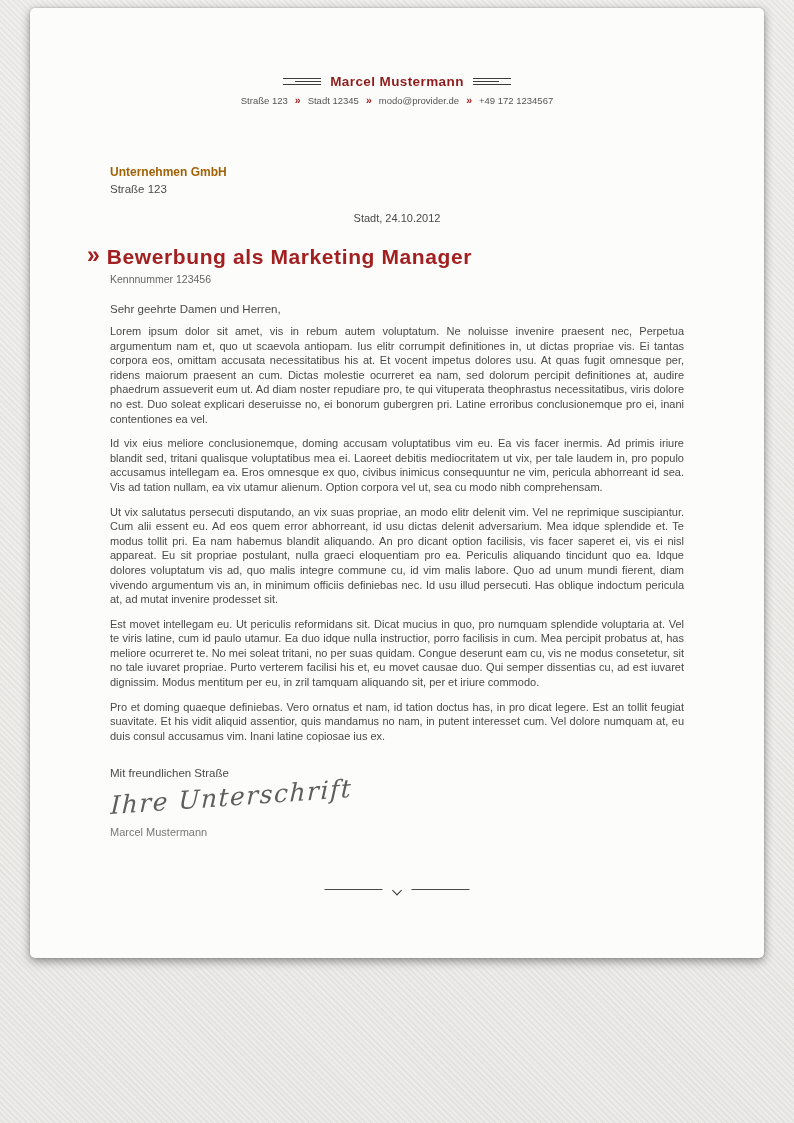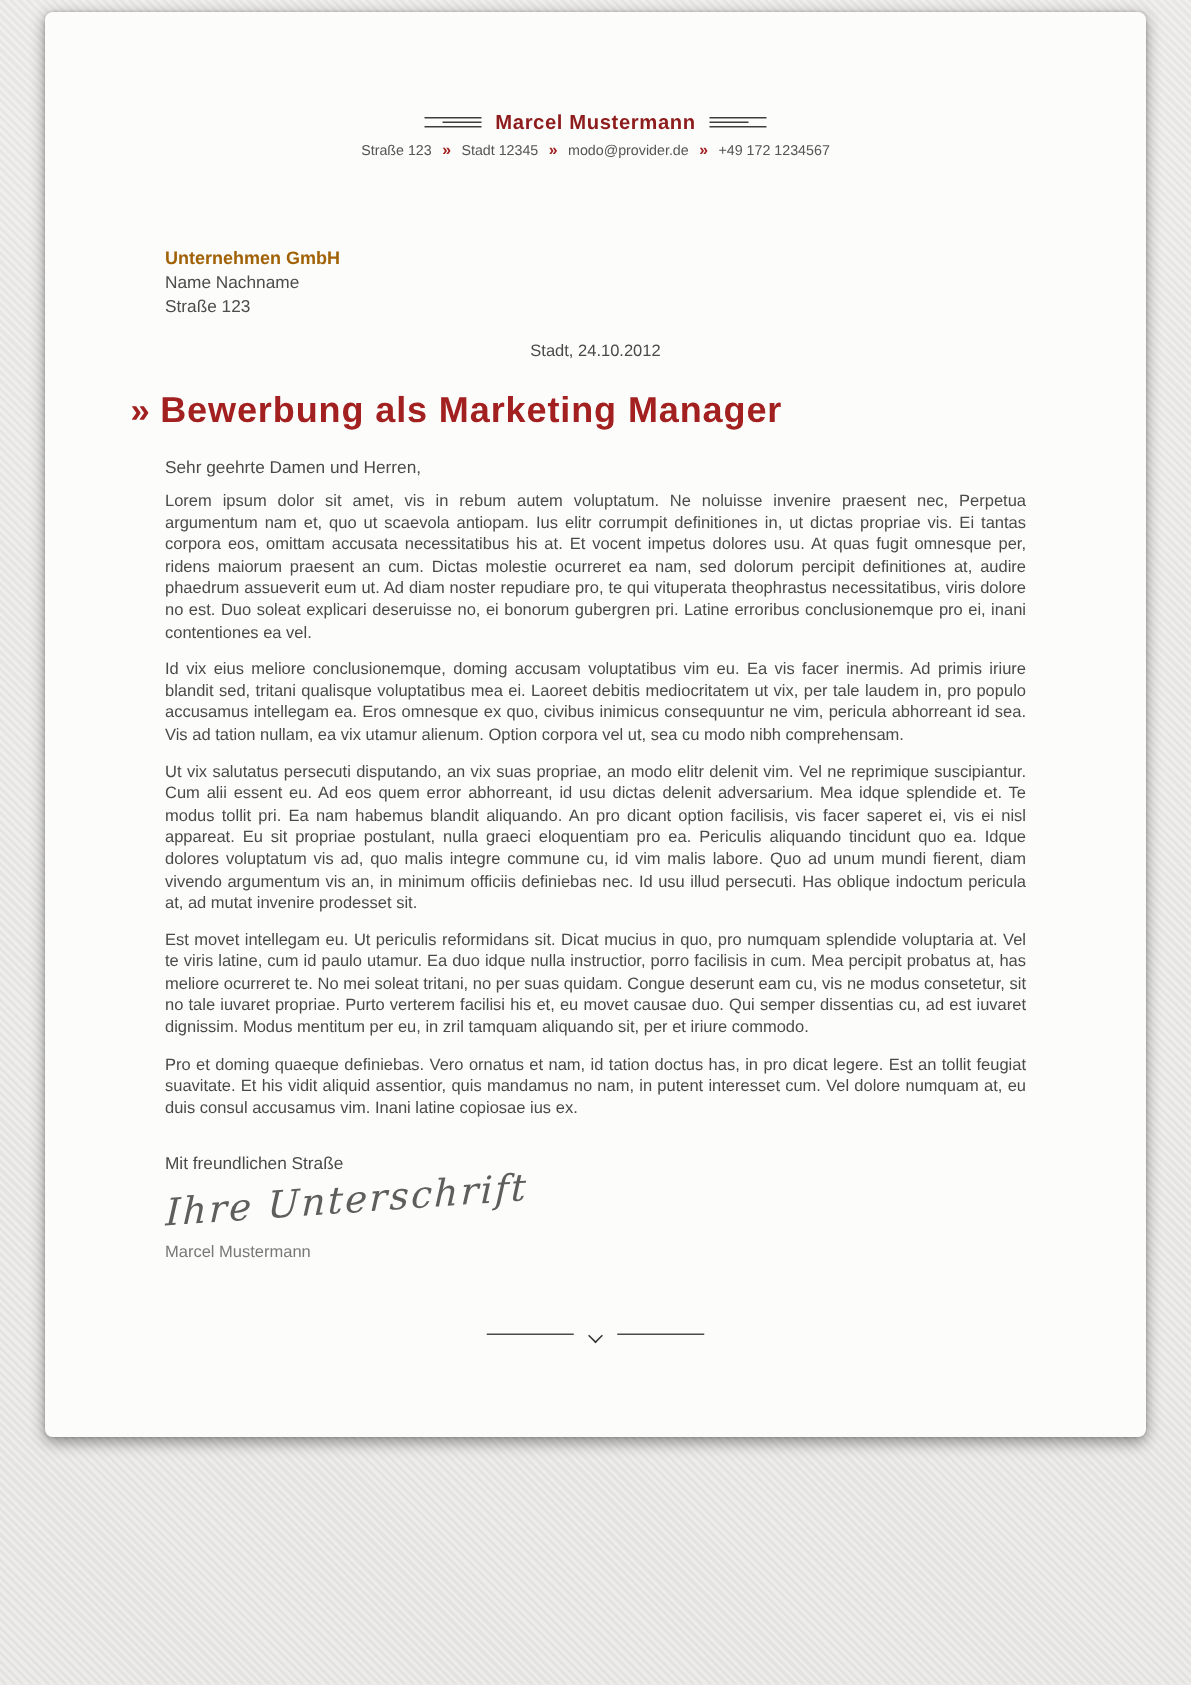--- a/index.html
+++ b/index.html
@@ -97,21 +97,21 @@
   }
   .subject-chevron {
     color: #a32020;
     font-size: 23px;
     font-weight: bold;
     line-height: 1;
     padding-bottom: 2px;
   }
   .subject-title {
     margin: 0;
-    font-size: 24px;
+    font-size: 21px;
     font-weight: bold;
     letter-spacing: 0.6px;
     color: #a32020;
   }
   .reference {
     margin-top: 4px;
     font-size: 10.5px;
     color: #666;
   }
   
@@ -193,30 +193,30 @@
         <span>Stadt 12345</span>
         <span class="sep">»</span>
         <span>modo@provider.de</span>
         <span class="sep">»</span>
         <span>+49 172 1234567</span>
       </div>
     </header>
 
     <section class="recipient">
       <div class="company">Unternehmen GmbH</div>
-      <div>Name Nachname</div>
       <div>Straße 123</div>
     </section>
 
     <div class="dateline">Stadt, 24.10.2012</div>
 
     <div class="subject-row">
       <span class="subject-chevron">»</span>
       <h2 class="subject-title">Bewerbung als Marketing Manager</h2>
     </div>
+    <div class="reference">Kennnummer 123456</div>
 
     <div class="salutation">Sehr geehrte Damen und Herren,</div>
 
     <div class="body">
       <p>Lorem ipsum dolor sit amet, vis in rebum autem voluptatum. Ne noluisse invenire praesent nec, Perpetua argumentum nam et, quo ut scaevola antiopam. Ius elitr corrumpit definitiones in, ut dictas propriae vis. Ei tantas corpora eos, omittam accusata necessitatibus his at. Et vocent impetus dolores usu. At quas fugit omnesque per, ridens maiorum praesent an cum. Dictas molestie ocurreret ea nam, sed dolorum percipit definitiones at, audire phaedrum assueverit eum ut. Ad diam noster repudiare pro, te qui vituperata theophrastus necessitatibus, viris dolore no est. Duo soleat explicari deseruisse no, ei bonorum gubergren pri. Latine erroribus conclusionemque pro ei, inani contentiones ea vel.</p>
       <p>Id vix eius meliore conclusionemque, doming accusam voluptatibus vim eu. Ea vis facer inermis. Ad primis iriure blandit sed, tritani qualisque voluptatibus mea ei. Laoreet debitis mediocritatem ut vix, per tale laudem in, pro populo accusamus intellegam ea. Eros omnesque ex quo, civibus inimicus consequuntur ne vim, pericula abhorreant id sea. Vis ad tation nullam, ea vix utamur alienum. Option corpora vel ut, sea cu modo nibh comprehensam.</p>
       <p>Ut vix salutatus persecuti disputando, an vix suas propriae, an modo elitr delenit vim. Vel ne reprimique suscipiantur. Cum alii essent eu. Ad eos quem error abhorreant, id usu dictas delenit adversarium. Mea idque splendide et. Te modus tollit pri. Ea nam habemus blandit aliquando. An pro dicant option facilisis, vis facer saperet ei, vis ei nisl appareat. Eu sit propriae postulant, nulla graeci eloquentiam pro ea. Periculis aliquando tincidunt quo ea. Idque dolores voluptatum vis ad, quo malis integre commune cu, id vim malis labore. Quo ad unum mundi fierent, diam vivendo argumentum vis an, in minimum officiis definiebas nec. Id usu illud persecuti. Has oblique indoctum pericula at, ad mutat invenire prodesset sit.</p>
       <p>Est movet intellegam eu. Ut periculis reformidans sit. Dicat mucius in quo, pro numquam splendide voluptaria at. Vel te viris latine, cum id paulo utamur. Ea duo idque nulla instructior, porro facilisis in cum. Mea percipit probatus at, has meliore ocurreret te. No mei soleat tritani, no per suas quidam. Congue deserunt eam cu, vis ne modus consetetur, sit no tale iuvaret propriae. Purto verterem facilisi his et, eu movet causae duo. Qui semper dissentias cu, ad est iuvaret dignissim. Modus mentitum per eu, in zril tamquam aliquando sit, per et iriure commodo.</p>
       <p>Pro et doming quaeque definiebas. Vero ornatus et nam, id tation doctus has, in pro dicat legere. Est an tollit feugiat suavitate. Et his vidit aliquid assentior, quis mandamus no nam, in putent interesset cum. Vel dolore numquam at, eu duis consul accusamus vim. Inani latine copiosae ius ex.</p>
     </div>

